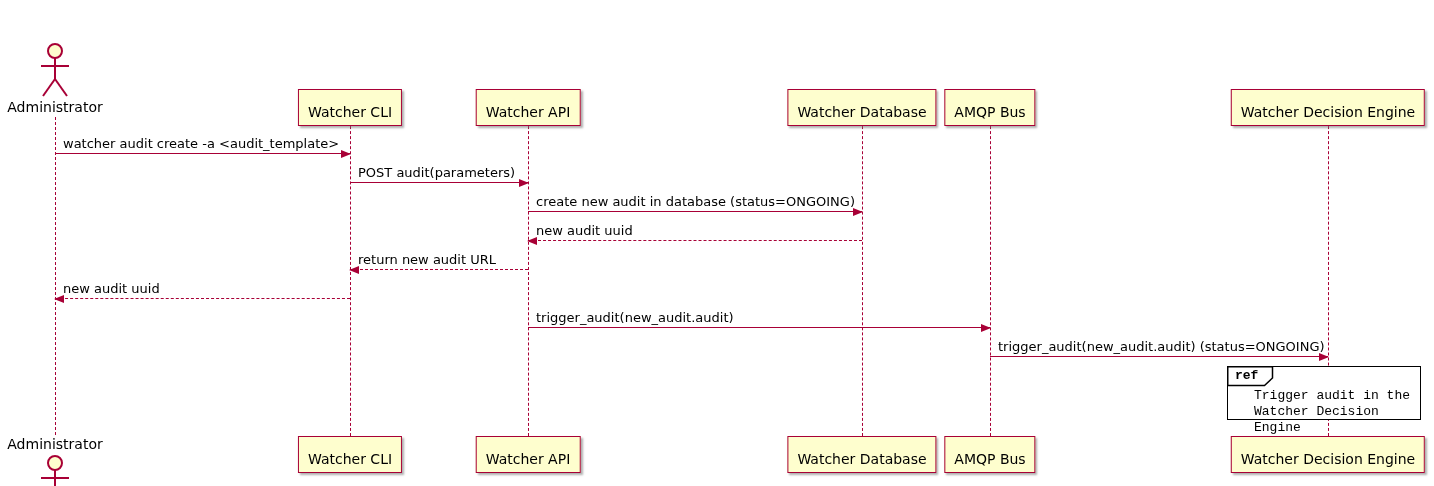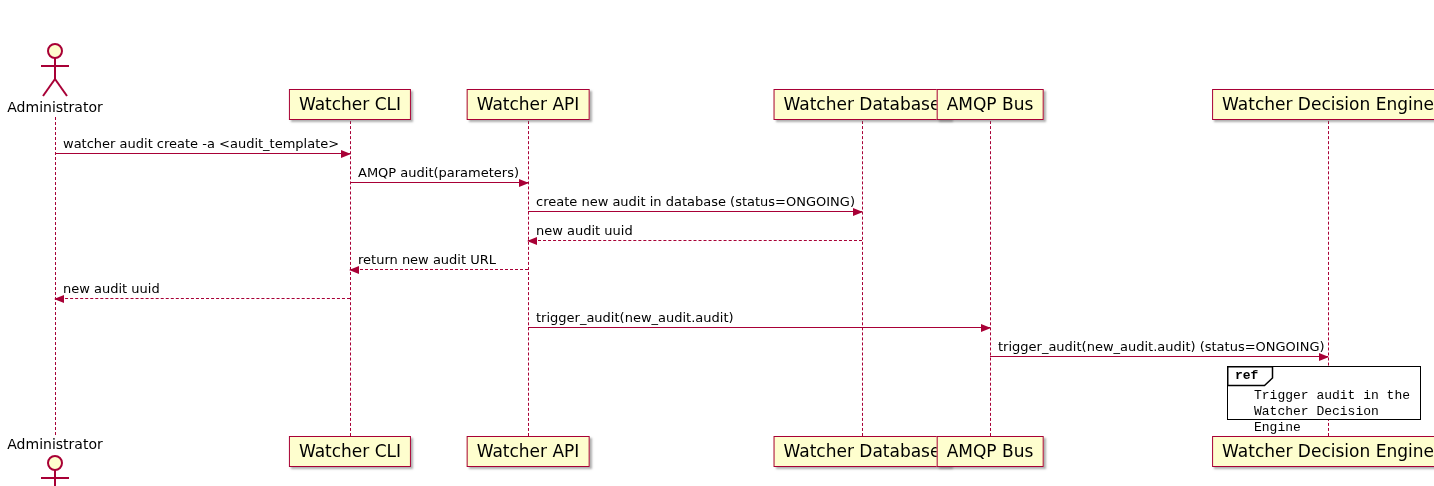--- a/index.html
+++ b/index.html
@@ -24,22 +24,22 @@
     border-left:1px dashed var(--border);
     z-index:0;
   }
 
   
   .pbox{
     position:absolute;
     transform:translateX(-50%);
     background:var(--box-fill);
     border:1.5px solid var(--border);
-    padding:4px 9px 5px 9px;
-    font-size:17px;
+    padding:14px 9px 5px 9px;
+    font-size:14px;
     white-space:nowrap;
     box-shadow:2px 2px 2px rgba(110,110,110,0.55);
     z-index:2;
   }
   .pbox.top{top:53px;}
   .pbox.bottom{top:400px;}
 
   
   .actor-fig{position:absolute;transform:translateX(-50%);z-index:2;}
   .actor-label{
@@ -111,21 +111,21 @@
   <div class="pbox top" style="left:862px;">Watcher Database</div>
   <div class="pbox top" style="left:990px;">AMQP Bus</div>
   <div class="pbox top" style="left:1328px;">Watcher Decision Engine</div>
 
   <div class="msg solid" style="left:55px;top:117px;width:295px;">
     <span class="mlabel">watcher audit create -a &lt;audit_template&gt;</span>
     <span class="ah right"></span>
   </div>
 
   <div class="msg solid" style="left:350px;top:146px;width:178px;">
-    <span class="mlabel">AMQP audit(parameters)</span>
+    <span class="mlabel">POST audit(parameters)</span>
     <span class="ah right"></span>
   </div>
 
   <div class="msg solid" style="left:528px;top:175px;width:334px;">
     <span class="mlabel">create new audit in database (status=ONGOING)</span>
     <span class="ah right"></span>
   </div>
 
   <div class="msg dashed" style="left:528px;top:204px;width:334px;">
     <span class="mlabel">new audit uuid</span>

